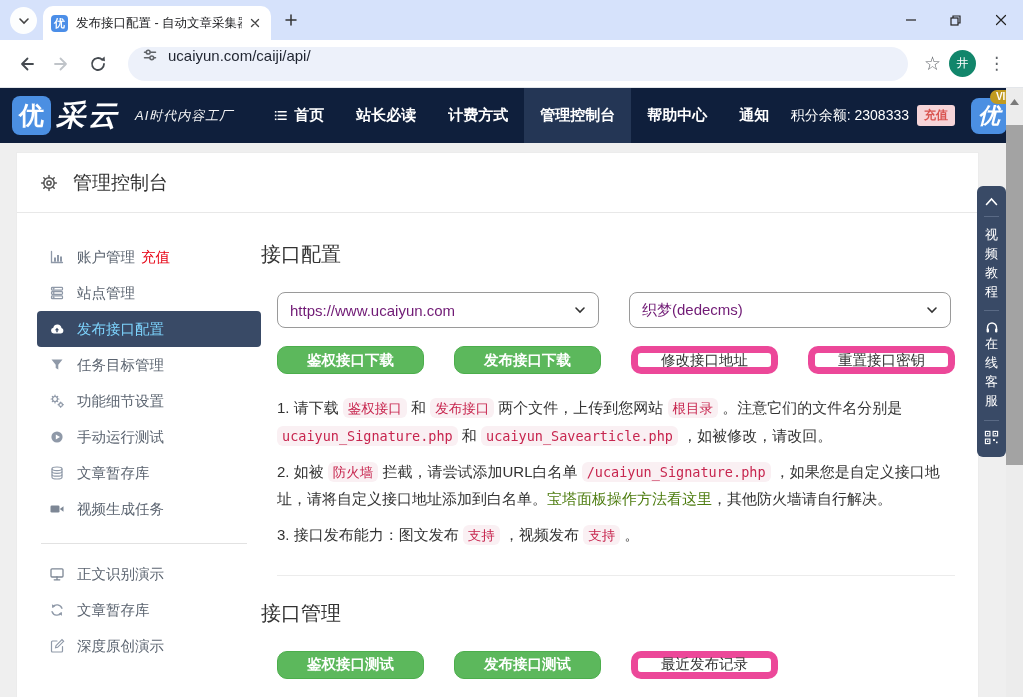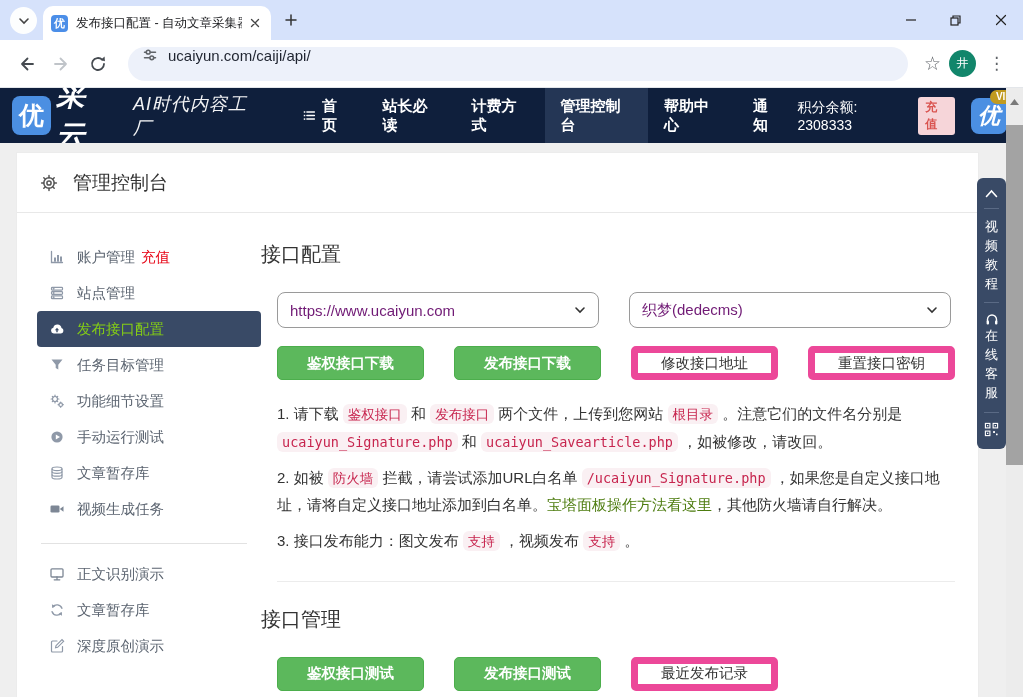--- a/index.html
+++ b/index.html
@@ -29,21 +29,21 @@
   .star { font-size:19px; color:#5f6368; margin:0 8px; cursor:pointer; }
   .profile { width:27px; height:27px; border-radius:50%; background:#12866b; color:#fff; font-size:12px;
     display:flex; align-items:center; justify-content:center; cursor:pointer; }
   .kebab { font-size:17px; color:#5f6368; margin:0 10px 0 12px; cursor:pointer; }
 
   
   .navbar { height:55px; background:#0f1f3c; display:flex; align-items:center; color:#fff; padding:0 14px 0 12px; }
   .logo-sq { width:39px; height:39px; background:#4b8fe2; border-radius:8px; color:#fff; font-size:25px; font-weight:bold;
     display:flex; align-items:center; justify-content:center; flex:none; }
   .logo-txt { font-size:29px; font-weight:bold; font-style:italic; margin-left:5px; letter-spacing:3px; }
-  .tagline { font-size:18px; font-style:italic; margin-left:15px; letter-spacing:1px; opacity:.95; }
+  .tagline { font-size:13px; font-style:italic; margin-left:15px; letter-spacing:1px; opacity:.95; }
   .nav-menu { display:flex; align-self:stretch; margin-left:24px; }
   .nav-item { display:flex; align-items:center; padding:0 16px; font-size:15px; font-weight:bold; cursor:pointer; }
   .nav-item.active { background:#243655; }
   .nav-item svg { margin-right:6px; }
   .nav-right { margin-left:auto; display:flex; align-items:center; }
   .points { font-size:14px; }
   .recharge-badge { background:#f6d5d9; color:#d9534f; font-size:12px; font-weight:bold; padding:2px 7px;
     border-radius:3px; margin-left:8px; cursor:pointer; }
   .nav-avatar { position:relative; width:36px; height:36px; margin-left:16px; margin-right:2px; cursor:pointer; }
   .nav-avatar .sq { width:36px; height:36px; background:#4b8fe2; border-radius:8px; color:#fff; font-size:22px;
@@ -56,43 +56,43 @@
   .panel { position:absolute; left:16px; top:9px; width:963px; height:620px; background:#fff; border:1px solid #ececec; }
   .panel-header { height:60px; display:flex; align-items:center; padding:0 22px; border-bottom:1px solid #e8e8e8; }
   .page-title { font-size:19px; color:#333; margin-left:14px; }
   .panel-body { display:flex; padding:26px 0 0 20px; }
 
   aside { width:224px; flex:none; }
   .side-list { list-style:none; }
   .side-item { height:36px; display:flex; align-items:center; padding:0 12px; color:#5b6470; font-size:14.5px;
     border-radius:4px; cursor:pointer; }
   .side-item svg { margin-right:12px; flex:none; }
-  .side-item.active { background:#394a66; color:#84cc16; }
+  .side-item.active { background:#394a66; color:#7dd3fc; }
   .red-badge { color:#e60012; margin-left:6px; }
   .side-divider { border:none; border-top:1px solid #e2e2e2; margin:16px 14px 12px 4px; }
 
   main { flex:1; padding-right:24px; }
   .section-title { font-size:20px; font-weight:500; color:#333; margin:2px 0 24px; }
   .row { display:flex; gap:30px; margin:0 0 18px 16px; }
   .select { width:322px; height:36px; border:1px solid #9a9a9a; border-radius:8px; background:#fff;
     display:flex; align-items:center; justify-content:space-between; padding:0 12px; font-size:15px; color:#701a75; cursor:pointer; }
-  .btn { width:147px; height:34px; border-radius:5px; font-size:14.5px; display:flex; align-items:center;
+  .btn { width:147px; height:28px; border-radius:10px; font-size:14.5px; display:flex; align-items:center;
     justify-content:center; cursor:pointer; }
   .btn-green { background:#5cb85c; border:1px solid #4cae4c; color:#fff; font-weight:bold; }
   .btn-white { background:#fff; border:7px solid #ec4899; color:#333; }
   .btn-row { margin-bottom:20px; }
 
   .note { font-size:15px; color:#333; line-height:1.85; margin:0 0 8px 16px; max-width:676px; }
   .hl { font-family:"DejaVu Sans Mono",monospace; font-size:13.5px; color:#c7254e; background:#faf0f3;
     padding:2px 5px; border-radius:6px; }
   .link-green { color:#4d7c0f; font-weight:normal; cursor:pointer; }
   .hr { border:none; border-top:1px solid #ececec; margin:26px 0 24px 16px; }
 
   
-  .float-toolbar { position:absolute; right:17px; top:178px; width:29px; background:#394a66; border-radius:6px;
+  .float-toolbar { position:absolute; right:17px; top:186px; width:29px; background:#394a66; border-radius:6px;
     display:flex; flex-direction:column; align-items:center; padding:10px 0 12px; color:#fff; }
   .ft-divider { width:15px; border-top:1px solid #5a6a85; margin:9px 0; }
   .ft-vtext { width:15px; font-size:13px; line-height:1.45; text-align:center; word-break:break-all; cursor:pointer; }
   .ft-ic { cursor:pointer; display:flex; }
 
   
   .scrollbar { position:absolute; top:88px; right:0; width:17px; bottom:0; background:#ececec; }
   .scroll-arrow { position:absolute; top:4px; left:3px; }
   .scroll-thumb { position:absolute; top:37px; left:0; width:17px; height:340px; background:#a3a3a3; }
 </style>

